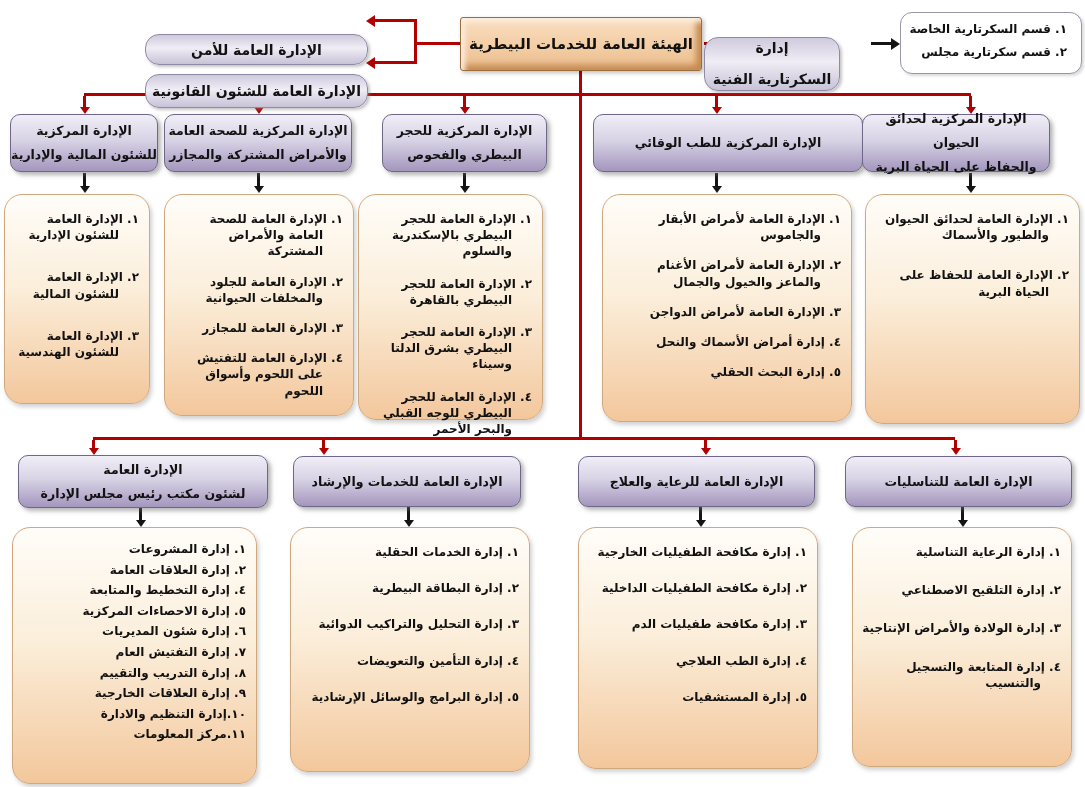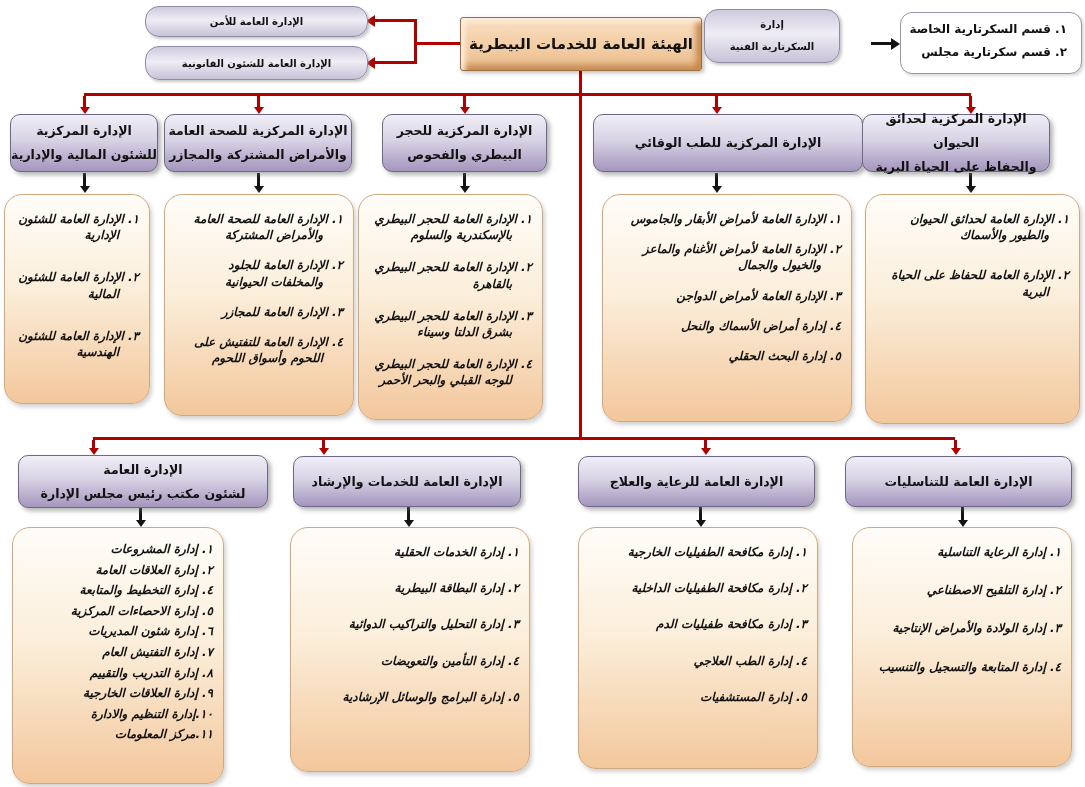--- a/index.html
+++ b/index.html
@@ -12,39 +12,39 @@
 
   .root3d{background:linear-gradient(180deg,#f9dec1 0%,#f3cda4 55%,#eabd8d 100%);
           border:1px solid #9a6d3e;border-radius:3px;
           box-shadow:inset 4px 4px 5px #fdeedd, inset -5px -5px 6px #c5894f, 2px 2px 4px rgba(0,0,0,.25);
           display:flex;align-items:center;justify-content:center;
           font-size:15px;}
 
   .lav{background:linear-gradient(180deg,#cfcadd 0%,#efedf5 45%,#c8c2d7 100%);
        border:1px solid #8f8aa5;border-radius:14px;
        box-shadow:2px 2px 3px rgba(130,130,130,.45);
-       display:flex;align-items:center;justify-content:center;font-size:10px;}
+       display:flex;align-items:center;justify-content:center;font-size:14px;margin-top:28px;}
 
   .whitebox{background:#fff;border:1px solid #9a95ad;border-radius:12px;
             box-shadow:2px 2px 3px rgba(150,150,150,.35);
             direction:rtl;padding:8px 14px 4px 6px;font-size:12px;}
   .whitebox .li{padding-right:0;text-indent:-18px;padding-right:18px;text-align:right;
                 margin-bottom:6px;line-height:1.4;}
 
   .pheader{background:linear-gradient(180deg,#f0eef7 0%,#d8d3e5 45%,#a496bd 100%);
            border:1.5px solid #6e6787;border-radius:10px;
            box-shadow:3px 3px 4px rgba(110,110,110,.5);
            display:flex;align-items:center;justify-content:center;
            font-size:12.5px;line-height:1.9;}
 
   .peach{background:linear-gradient(180deg,#fffdf9 0%,#fbeeda 45%,#f3c79c 100%);
          border:1.5px solid #cfa97e;border-radius:18px;
          box-shadow:2px 3px 4px rgba(140,140,140,.4);
          direction:rtl;padding:16px 30px 8px 8px;font-size:12px;}
-  .peach .li{text-align:right;text-indent:-20px;line-height:1.35;font-style:italic;}
+  .peach .li{text-align:right;text-indent:-20px;line-height:1.35;}
 
   .g26 .li{margin-bottom:26px;} .g24 .li{margin-bottom:24px;}
   .g22 .li{margin-bottom:22px;} .g20 .li{margin-bottom:20px;}
   .g16 .li{margin-bottom:16px;} .g14 .li{margin-bottom:14px;}
   .g2  .li{margin-bottom:2px;line-height:1.55;}
 
   
   .hline,.vline,.drop,.arrL,.arrR{position:absolute;}
   .red{background:#b00000;color:#b00000;}
   .blk{background:#141414;color:#141414;}
@@ -76,21 +76,21 @@
   #l-r2-1{left:164px;top:194px;width:190px;height:222px;}
   #l-r2-2{left:358px;top:194px;width:185px;height:226px;}
   #l-r2-3{left:602px;top:194px;width:250px;height:228px;}
   #l-r2-4{left:865px;top:194px;width:215px;height:230px;}
 
   #h-r3-0{left:18px;top:455px;width:250px;height:53px;}
   #h-r3-1{left:293px;top:456px;width:228px;height:51px;}
   #h-r3-2{left:578px;top:456px;width:237px;height:51px;}
   #h-r3-3{left:845px;top:456px;width:227px;height:51px;}
 
-  #l-r3-0{left:12px;top:527px;width:212px;height:257px;padding-top:12px;}
+  #l-r3-0{left:12px;top:527px;width:245px;height:257px;padding-top:12px;}
   #l-r3-1{left:290px;top:527px;width:240px;height:245px;}
   #l-r3-2{left:578px;top:527px;width:240px;height:242px;}
   #l-r3-3{left:852px;top:527px;width:220px;height:240px;}
 
   
   #c-bracket-h{left:414px;top:42px;width:46px;}
   #c-bracket-v{left:414px;top:19px;height:45px;}
   #c-arr-sec{left:374px;top:19px;width:41px;}
   #c-arr-leg{left:374px;top:61px;width:41px;}
   #c-arr-secr{left:704px;top:42px;width:20px;}

